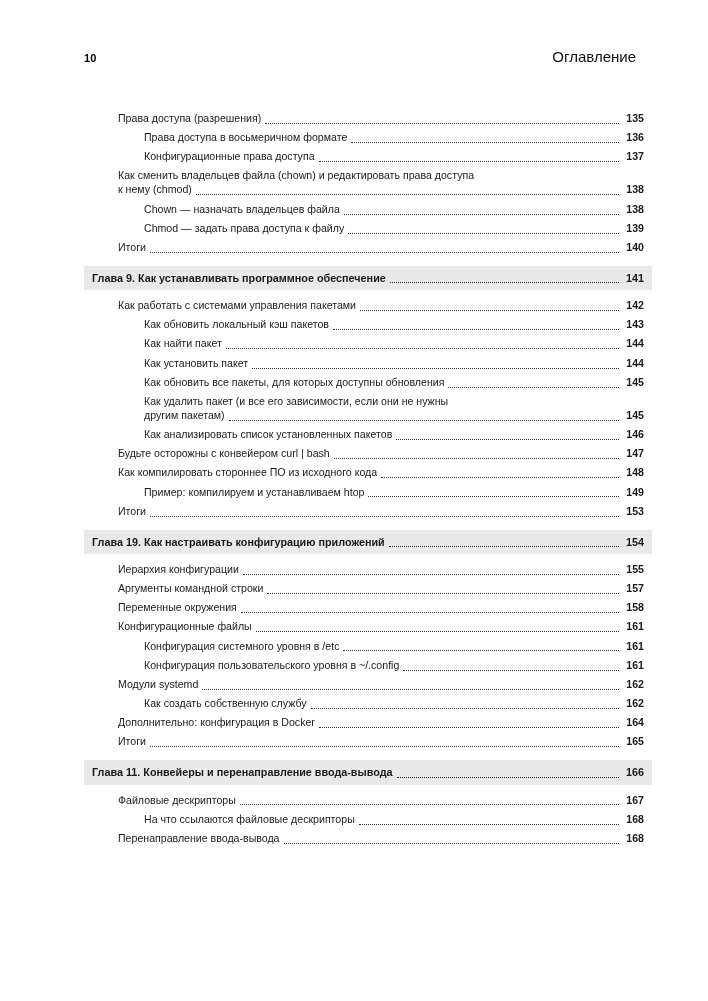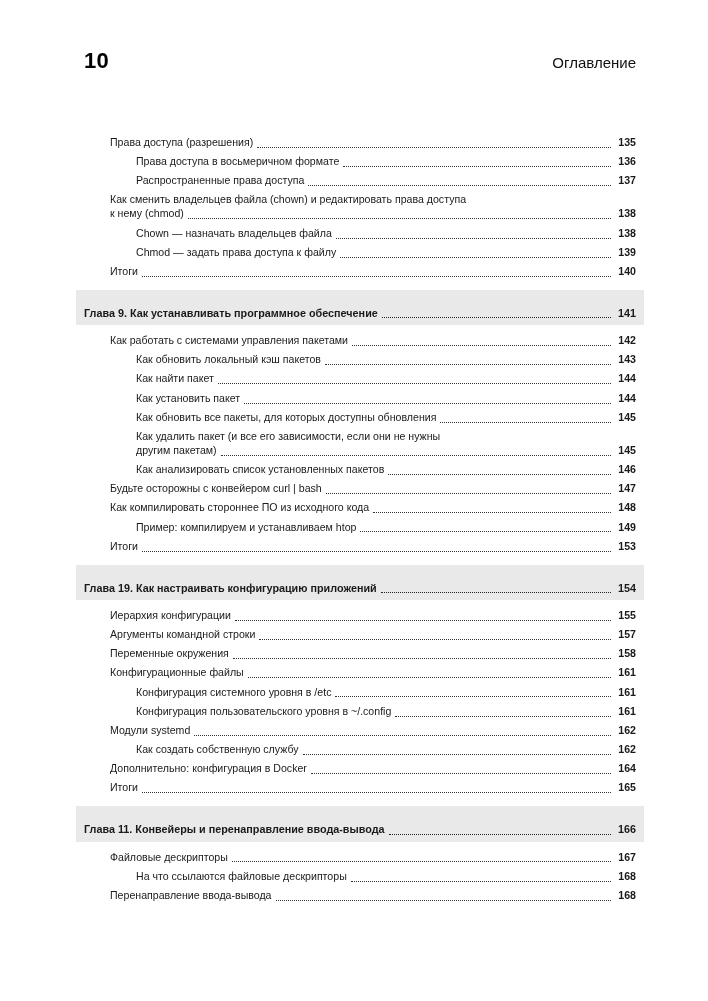--- a/index.html
+++ b/index.html
@@ -25,35 +25,34 @@
   .header {
     position: absolute;
     left: 84px;
     top: 48px;
     width: 552px;
     display: flex;
     align-items: baseline;
     justify-content: space-between;
   }
   .folio {
-    font-size: 22px;
+    font-size: 11px;
     font-weight: bold;
     letter-spacing: 0.2px;
     color: #000000;
   }
   .running-head {
     font-size: 15px;
     color: #111111;
   }
   .toc {
     position: absolute;
-    left: 84px;
+    left: 92px;
     top: 112px;
     width: 552px;
-    margin-top: 24px;
   }
   .entry {
     display: flex;
     align-items: flex-end;
     font-size: 10.6px;
     line-height: 1.32;
     color: #1a1a1a;
     margin-bottom: 5.2px;
     white-space: nowrap;
   }
@@ -70,21 +69,21 @@
   }
   .entry .page-no {
     flex: 0 0 auto;
     font-variant-numeric: tabular-nums;
     text-align: right;
     min-width: 22px;
   }
   
   .lvl-chapter {
     background: #e9e9e9;
-    padding: 16px 8px 5px 8px;
+    padding: 5px 8px 5px 8px;
     margin-left: -8px;
     margin-right: -8px;
     font-weight: bold;
     font-size: 10.8px;
     margin-top: 11px;
     margin-bottom: 9px;
   }
   .lvl-chapter .page-no { font-weight: bold; }
   .lvl-chapter .dots { border-bottom: 1.3px dotted #222222; }
   .lvl-1 {
@@ -122,21 +121,21 @@
         <span class="label">Права доступа (разрешения)</span>
         <span class="dots"></span>
         <span class="page-no">135</span>
       </div>
       <div class="entry lvl-2">
         <span class="label">Права доступа в восьмеричном формате</span>
         <span class="dots"></span>
         <span class="page-no">136</span>
       </div>
       <div class="entry lvl-2">
-        <span class="label">Распространенные права доступа</span>
+        <span class="label">Конфигурационные права доступа</span>
         <span class="dots"></span>
         <span class="page-no">137</span>
       </div>
       <div class="entry lvl-1 multiline">
         <span class="line1">Как сменить владельцев файла (chown) и редактировать права доступа</span>
         <div class="line2row">
           <span class="label2">к нему (chmod)</span>
           <span class="dots"></span>
           <span class="page-no">138</span>
         </div>

